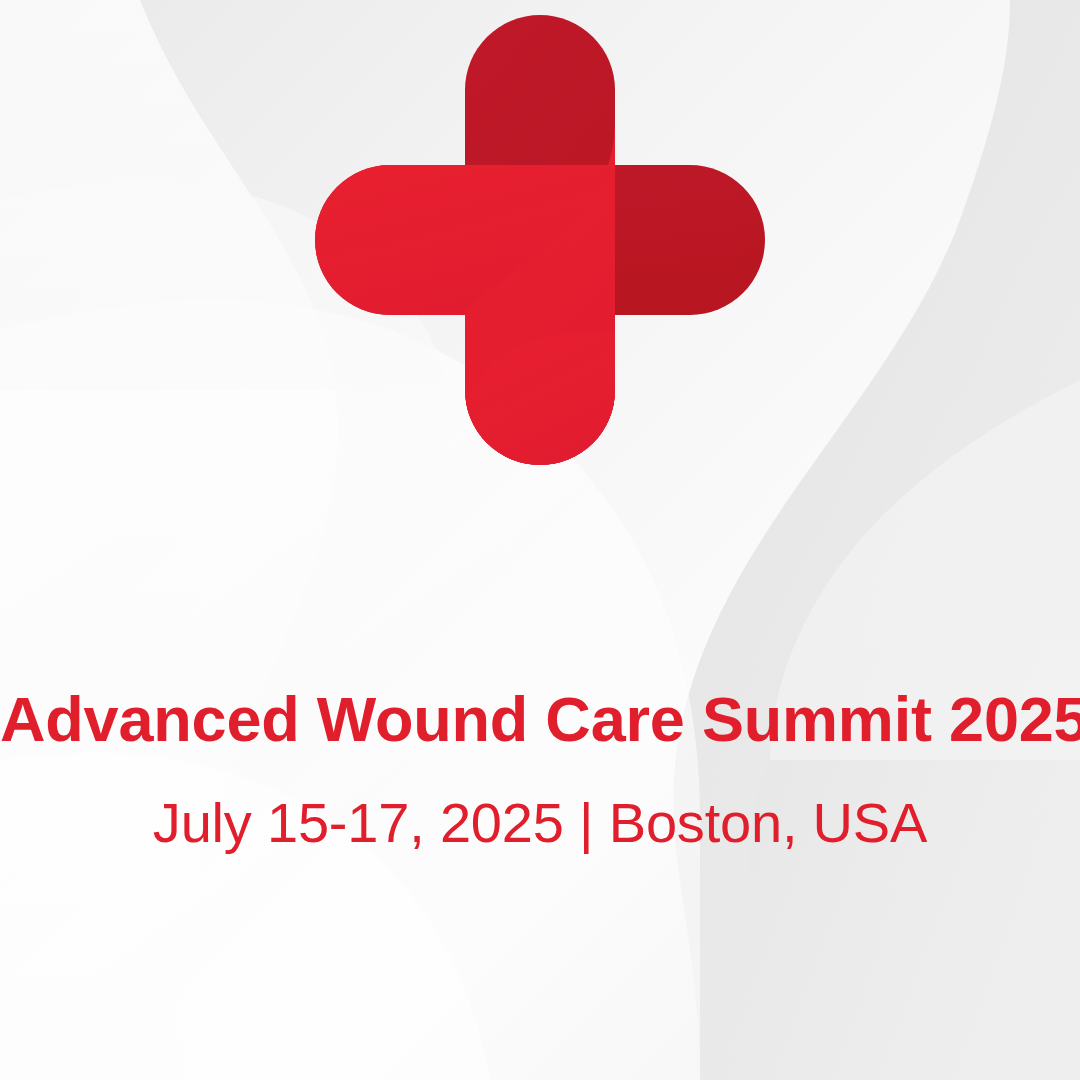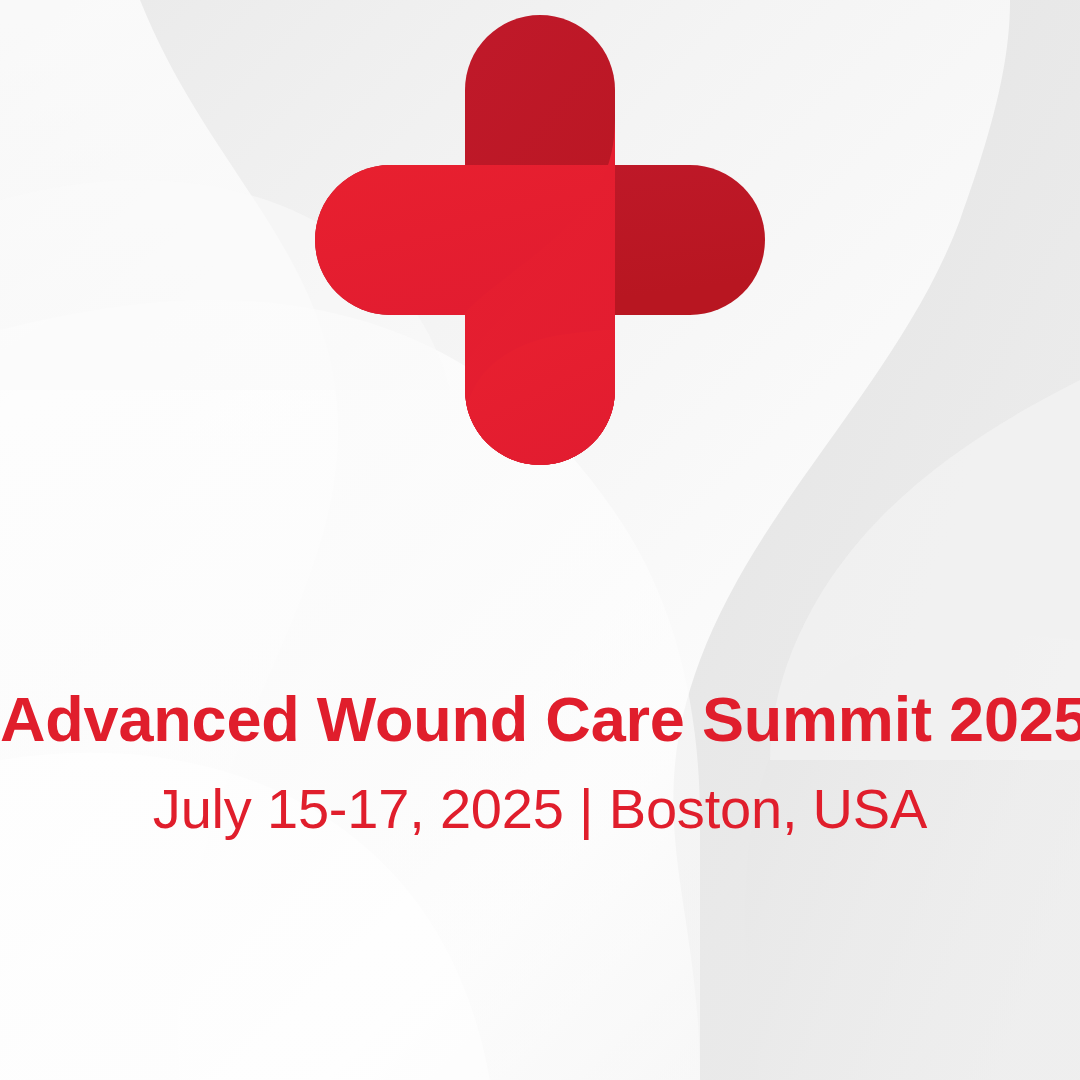--- a/index.html
+++ b/index.html
@@ -49,21 +49,21 @@
     font-family: "Liberation Sans", sans-serif;
     font-size: 63px;
     font-weight: 700;
     letter-spacing: -0.2px;
     line-height: 1.0;
     color: #E01E2C;
     white-space: nowrap;
   }
   .event-subtitle {
     display: block;
-    margin-top: 30px;
+    margin-top: 44px;
     font-family: "Liberation Sans", sans-serif;
     font-size: 56px;
     font-weight: 300;
     letter-spacing: -0.2px;
     line-height: 1.0;
     color: #E01E2C;
     white-space: nowrap;
   }
 </style>
 </head>

